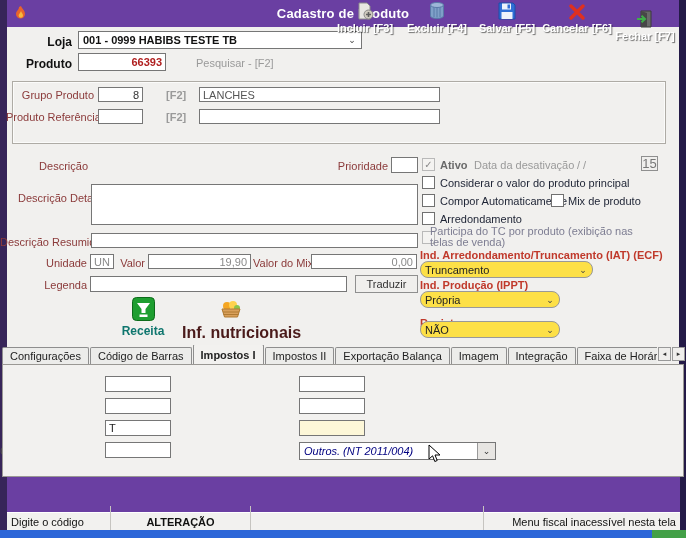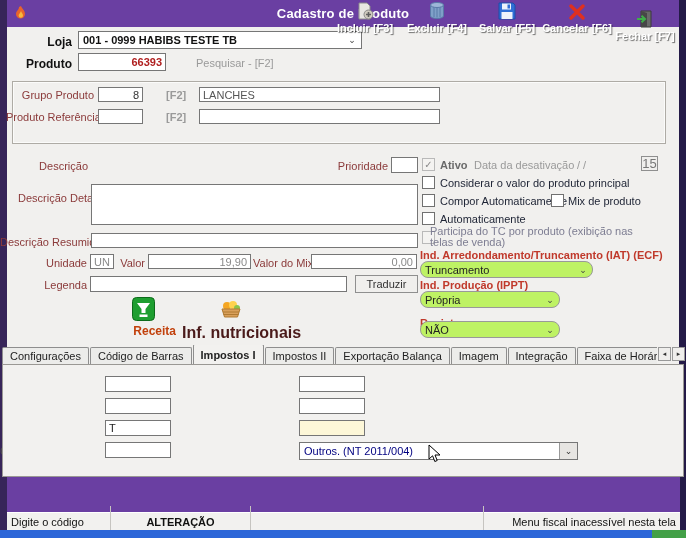--- a/index.html
+++ b/index.html
@@ -23,21 +23,21 @@
   .inp{position:absolute;box-sizing:border-box;border:1px solid #767676;background:#fff;
     font-family:"Liberation Sans","DejaVu Sans",sans-serif;font-size:11px;color:#444;padding:0 3px;outline:none;}
   .inp.num{text-align:right;}
   .inp.red{color:#b02020;text-align:right;font-weight:bold;}
   .inp.yellow{background:#fdf7d8;}
   .groupbox{box-sizing:border-box;border:1px solid #aeaba5;box-shadow:inset 0 0 0 1px #fbfbfa;background:#f1f0ee;}
   .combo{position:absolute;box-sizing:border-box;border:1px solid #767676;background:#fff;
     display:flex;align-items:center;padding:0 4px;}
   .combo .cx{flex:1;overflow:hidden;white-space:nowrap;}
   .combo .chev{width:10px;color:#444;font-size:9px;text-align:center;}
-  .combo.classic{background:#bef264;border-color:#999;border-radius:8px;}
+  .combo.classic{background:#fde047;border-color:#999;border-radius:8px;}
   .combo.btncombo{padding:0;}
   .combo.btncombo .cx{padding:0 4px;color:#000080;}
   .combo.btncombo .dbtn{width:17px;height:100%;background:#e7e5e2;border-left:1px solid #999;
     display:flex;align-items:center;justify-content:center;color:#333;font-size:9px;}
   .cb{position:absolute;box-sizing:border-box;width:13px;height:13px;border:1px solid #707070;background:#fff;
     font-size:10px;line-height:11px;text-align:center;color:#8a8a8a;}
   .cb.dis{border-color:#b9b9b9;background:#f4f3f1;}
   .btn{position:absolute;box-sizing:border-box;border:1px solid #8f8f8f;background:#f0efed;
     text-align:center;color:#333;}
   
@@ -119,21 +119,21 @@
   <input class="inp" style="left: 90px; top: 276px; width: 257px; height: 16px;" value="">
   <div class="btn" style="left:355px;top:275px;width:63px;height:18px;line-height:17px;">Traduzir</div>
 
   <div class="abs" style="left:132px;top:297px;">
     <svg width="23" height="24" viewBox="0 0 23 24">
         <rect x="0.5" y="0.5" width="22" height="23" rx="4" fill="#1e9e30" stroke="#0c6b1a"></rect>
         <path d="M5 6 h13 l-4.5 6 v4 h-4 v-4 Z" fill="#fff"></path>
         <rect x="7.5" y="17.5" width="8" height="2.5" fill="#fff"></rect>
       </svg>
   </div>
-  <div class="abs lbl r" style="left:110px;top:324px;width:66px;text-align:right;font-weight:bold;font-size:12px;color:#c2410c;">Receita</div>
+  <div class="abs lbl r" style="left:110px;top:324px;width:66px;text-align:center;font-weight:bold;font-size:12px;color:#0f766e;">Receita</div>
 
   <div class="abs" style="left:219px;top:300px;">
     <svg width="24" height="18" viewBox="0 0 24 18">
         <circle cx="8" cy="6" r="4" fill="#f5a623"></circle>
         <circle cx="14" cy="5" r="4" fill="#ffd24d"></circle>
         <circle cx="18" cy="8" r="3" fill="#8bc34a"></circle>
         <path d="M3 9 h18 l-2.5 8 h-13 Z" fill="#d9a05b" stroke="#b07a33"></path>
         <path d="M4 12 h16 M4.5 14.5 h15" stroke="#b07a33" stroke-width="1"></path>
       </svg>
   </div>
@@ -147,21 +147,21 @@
 
   <span class="cb" style="left:422px;top:176px;"></span>
   <div class="abs lbl" style="left:440px;top:177px;color:#1c2233;">Considerar o valor do produto principal</div>
 
   <span class="cb" style="left:422px;top:194px;"></span>
   <div class="abs lbl" style="left:440px;top:195px;color:#1c2233;">Compor Automaticamente</div>
   <span class="cb" style="left:551px;top:194px;"></span>
   <div class="abs lbl" style="left:568px;top:195px;color:#1c2233;">Mix de produto</div>
 
   <span class="cb" style="left:422px;top:212px;"></span>
-  <div class="abs lbl" style="left:440px;top:213px;color:#1c2233;">Automaticamente</div>
+  <div class="abs lbl" style="left:440px;top:213px;color:#1c2233;">Arredondamento</div>
 
   <span class="cb dis" style="left:422px;top:231px;"></span>
   <div class="abs" style="left:430px;top:226px;width:228px;line-height:11px;color:#7d7d92;white-space:normal;">Participa do TC por produto (exibição nas telas de venda)</div>
 
   <div class="abs lbl redlbl" style="left:420px;top:249px;font-weight:bold;">Ind. Arredondamento/Truncamento (IAT) (ECF)</div>
   <div class="combo classic" style="left:420px;top:261px;width:173px;height:17px;">
     <span class="cx">Truncamento</span>
     <span class="chev">⌄</span>
   </div>
 
@@ -204,21 +204,21 @@
   <input class="inp" style="left: 299px; top: 398px; width: 66px; height: 16px; z-index: 2;" value="">
 
   <div class="abs lbl r" style="left:0px;top:423px;width:102px;color:#4d4d4d;">SituaçãoTributária</div>
   <input class="inp" style="left: 105px; top: 420px; width: 66px; height: 16px; z-index: 2; color: rgb(34, 34, 34);" value="T">
   <div class="abs lbl redlbl r" style="left:180px;top:423px;width:116px;font-weight:bold;">CST ICMS</div>
   <input class="inp yellow" style="left: 299px; top: 420px; width: 66px; height: 16px; z-index: 2;" value="">
 
   <div class="abs lbl r" style="left:0px;top:445px;width:102px;color:#4d4d4d;">Cód. Benefício Fiscal</div>
   <input class="inp" style="left: 105px; top: 442px; width: 66px; height: 16px; z-index: 2;" value="">
   <div class="abs lbl redlbl r" style="left:148px;top:445px;width:148px;font-weight:bold;">Motivo Desoneração ICMS</div>
-  <div class="combo btncombo" style="left:299px;top:442px;width:279px;height:18px;z-index:2;background:#fff;">
+  <div class="combo btncombo" style="left:299px;top:442px;width:197px;height:18px;z-index:2;background:#fff;font-style:italic;">
     <span class="cx">Outros. (NT 2011/004)</span>
     <span class="dbtn">⌄</span>
   </div>
 
   <div class="abs cursor" style="left:428px;top:444px;">
     <svg width="13" height="19" viewBox="0 0 13 19">
         <path d="M1 1 L1 15 L4.6 11.8 L6.8 17.5 L9.2 16.5 L7 11 L12 11 Z" fill="#fff" stroke="#000" stroke-width="1"></path>
       </svg>
   </div>
 

